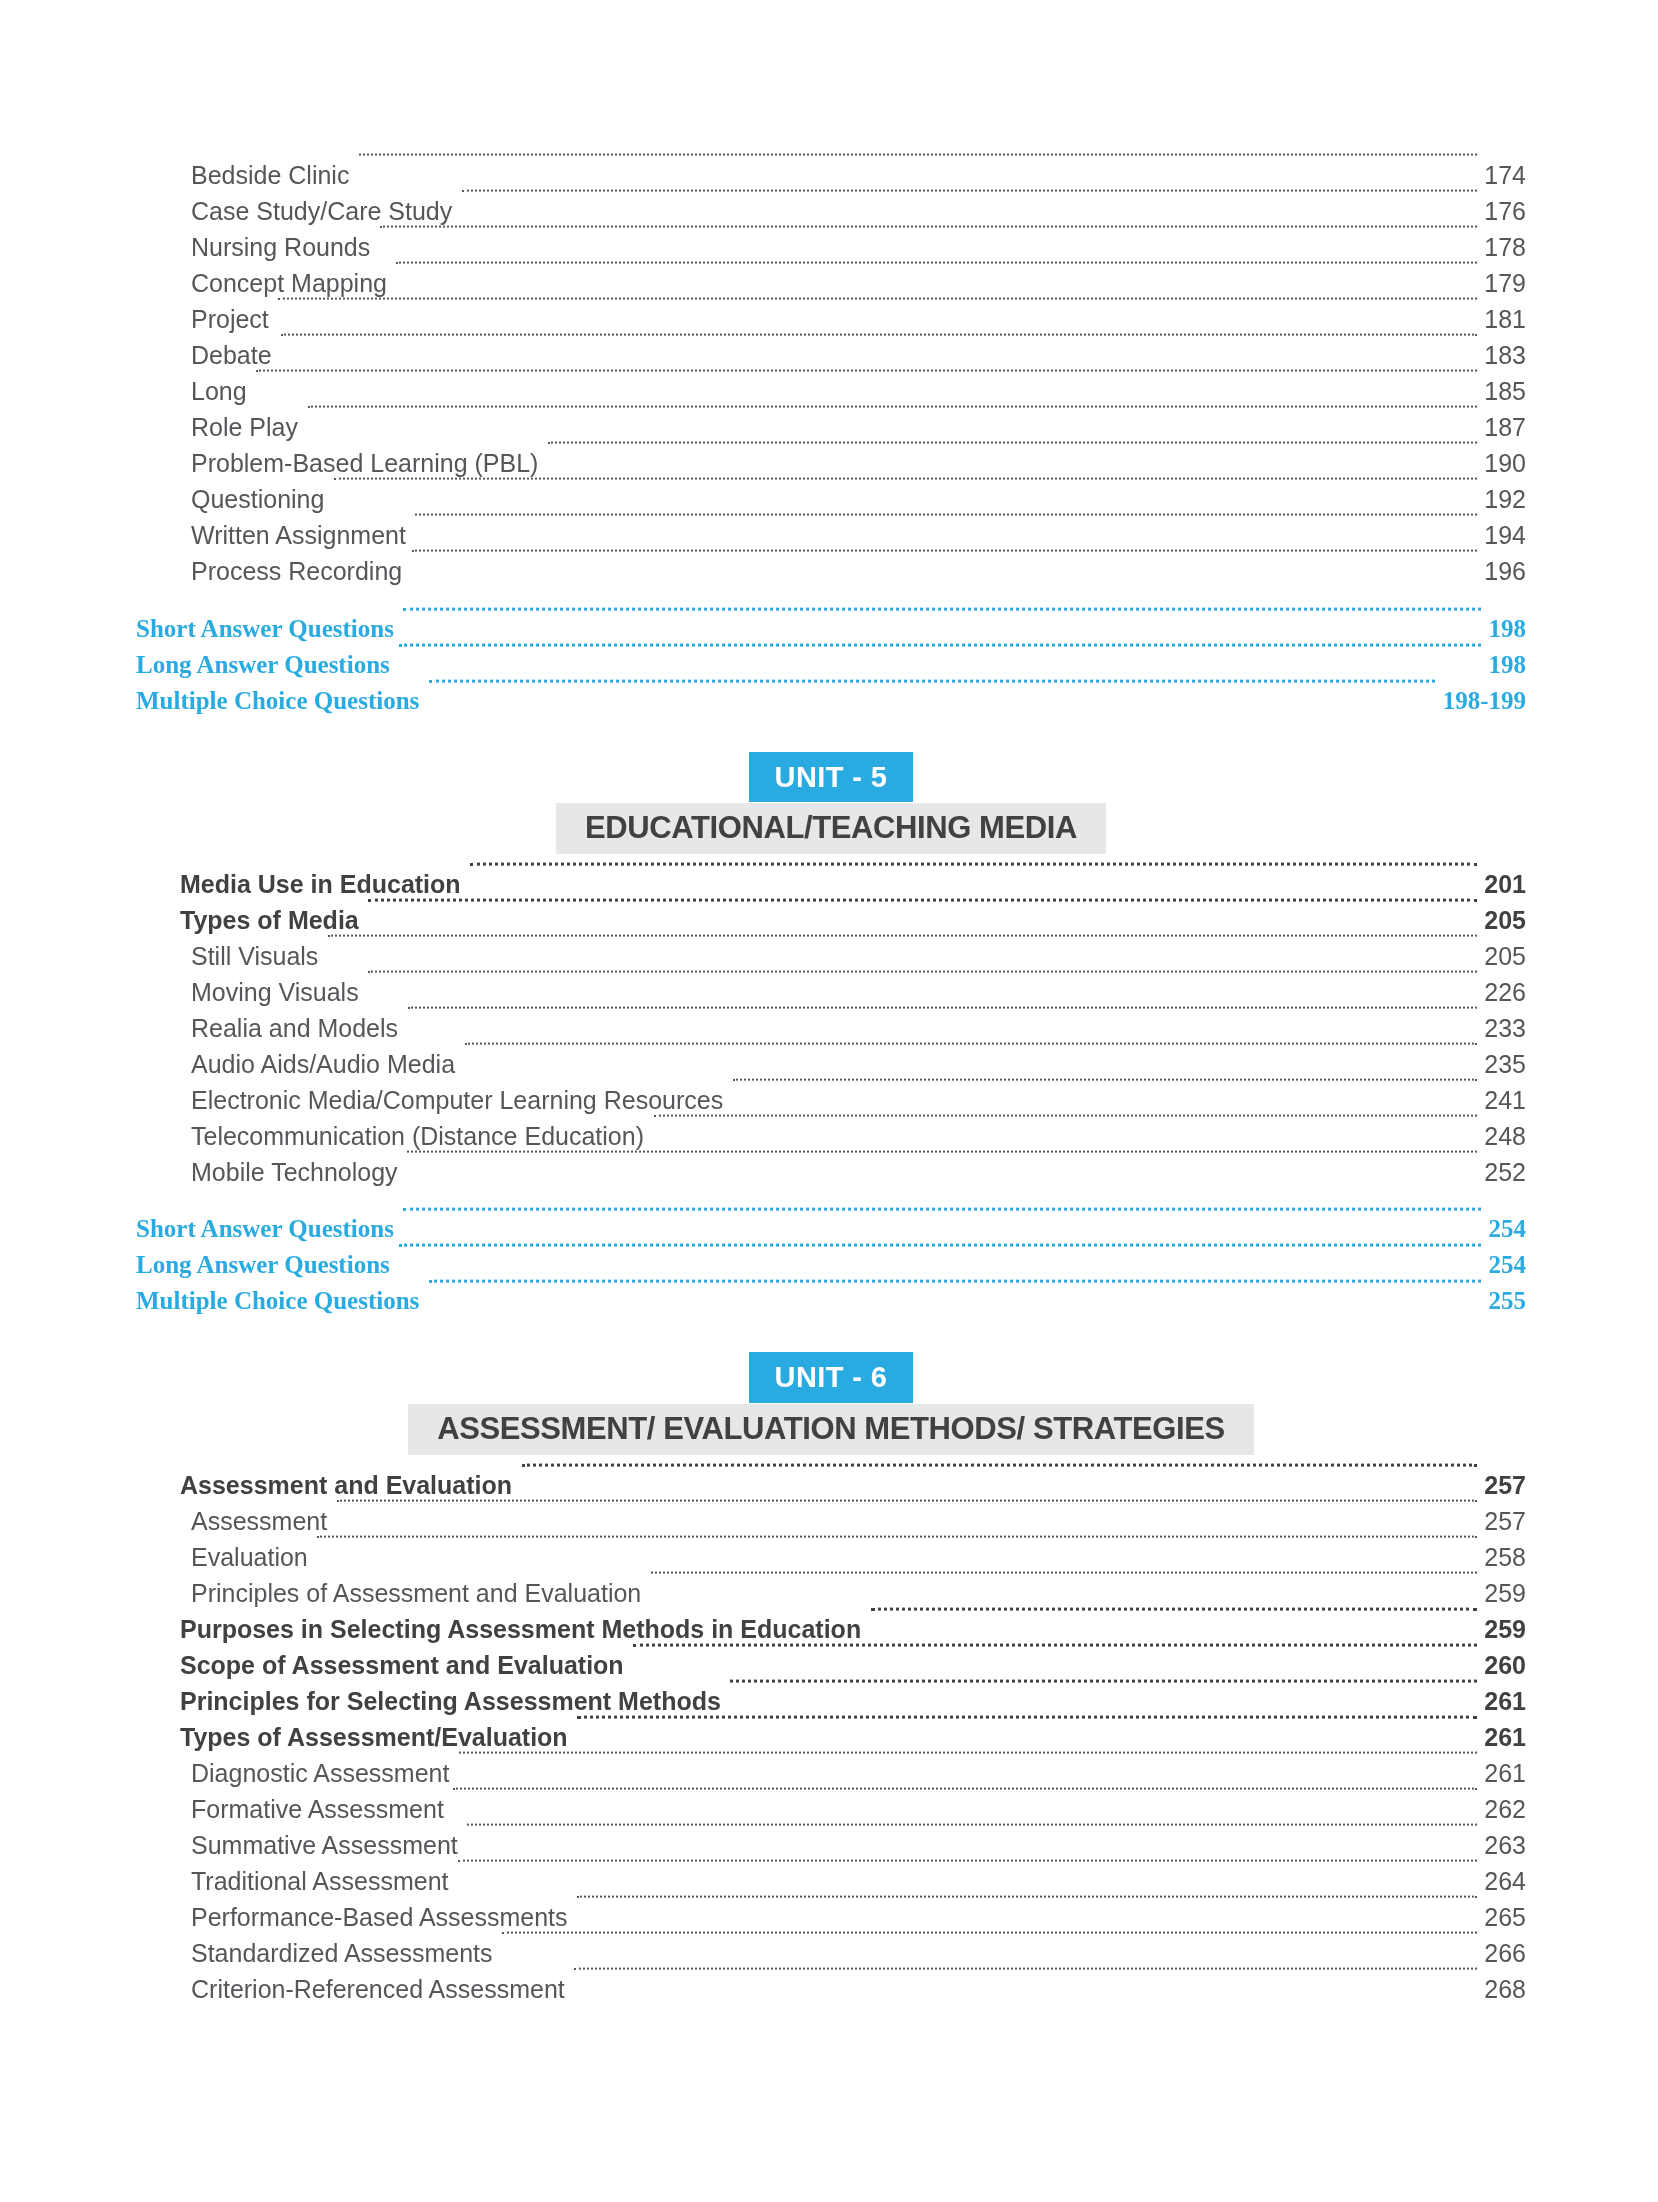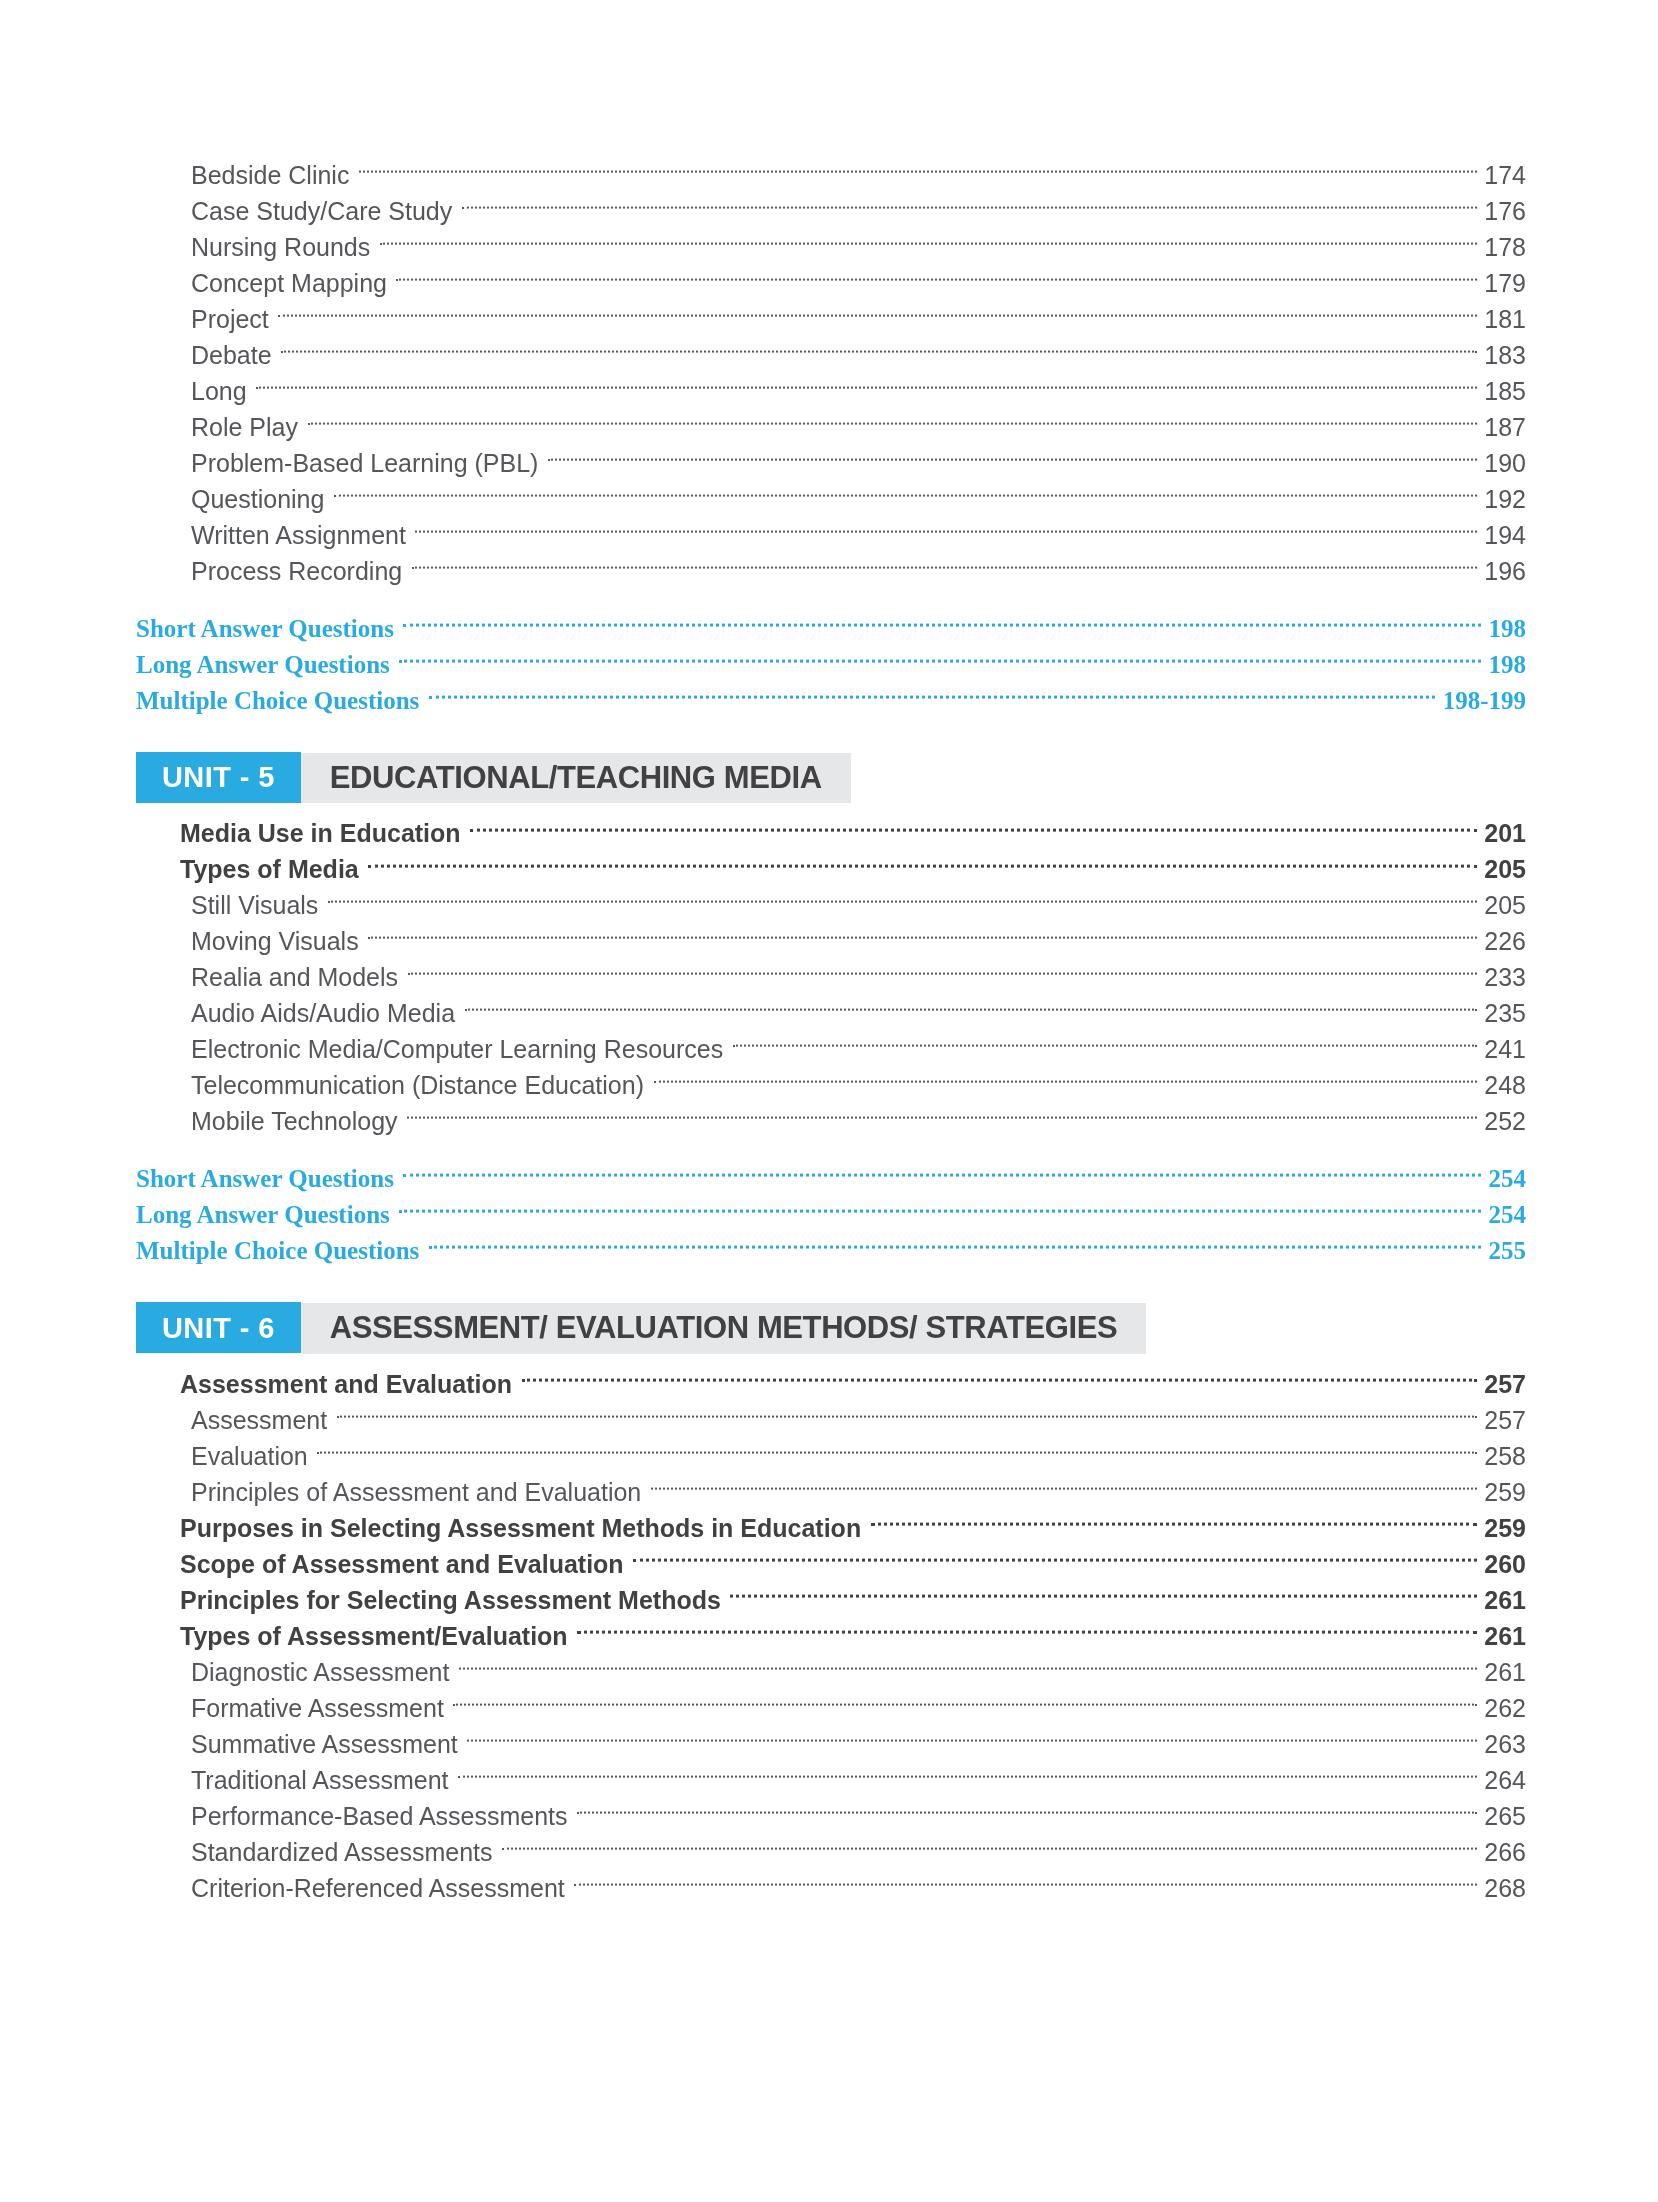--- a/index.html
+++ b/index.html
@@ -15,21 +15,21 @@
     background:#ffffff;
   }
   .toc{
     position:absolute;
     left:136px;
     top:157px;
     width:1390px;
   }
   .toc-row{
     display:flex;
-    align-items:center;
+    align-items:flex-start;
     height:36px;
     line-height:36px;
     font-size:25px;
     color:var(--entry-text);
     white-space:nowrap;
   }
   .toc-row.indent{ padding-left:55px; }
   .toc-row.bold{
     font-weight:bold;
     color:var(--heading-text);
@@ -52,20 +52,21 @@
   .toc-row.bold .toc-leader{
     border-bottom:3.4px dotted var(--heading-text);
   }
   .toc-row.blue .toc-leader{
     border-bottom:3.4px dotted var(--accent);
   }
   .toc-page{ flex:0 0 auto; }
   .unit-block{
     margin:33px 0 12px 0;
     display:flex;
+    flex-direction:column;
     align-items:center;
   }
   .unit-badge{
     background:var(--accent);
     color:#ffffff;
     font-weight:bold;
     font-size:29px;
     line-height:1;
     padding:11.2px 26px 10.3px 26px;
     letter-spacing:0.4px;

